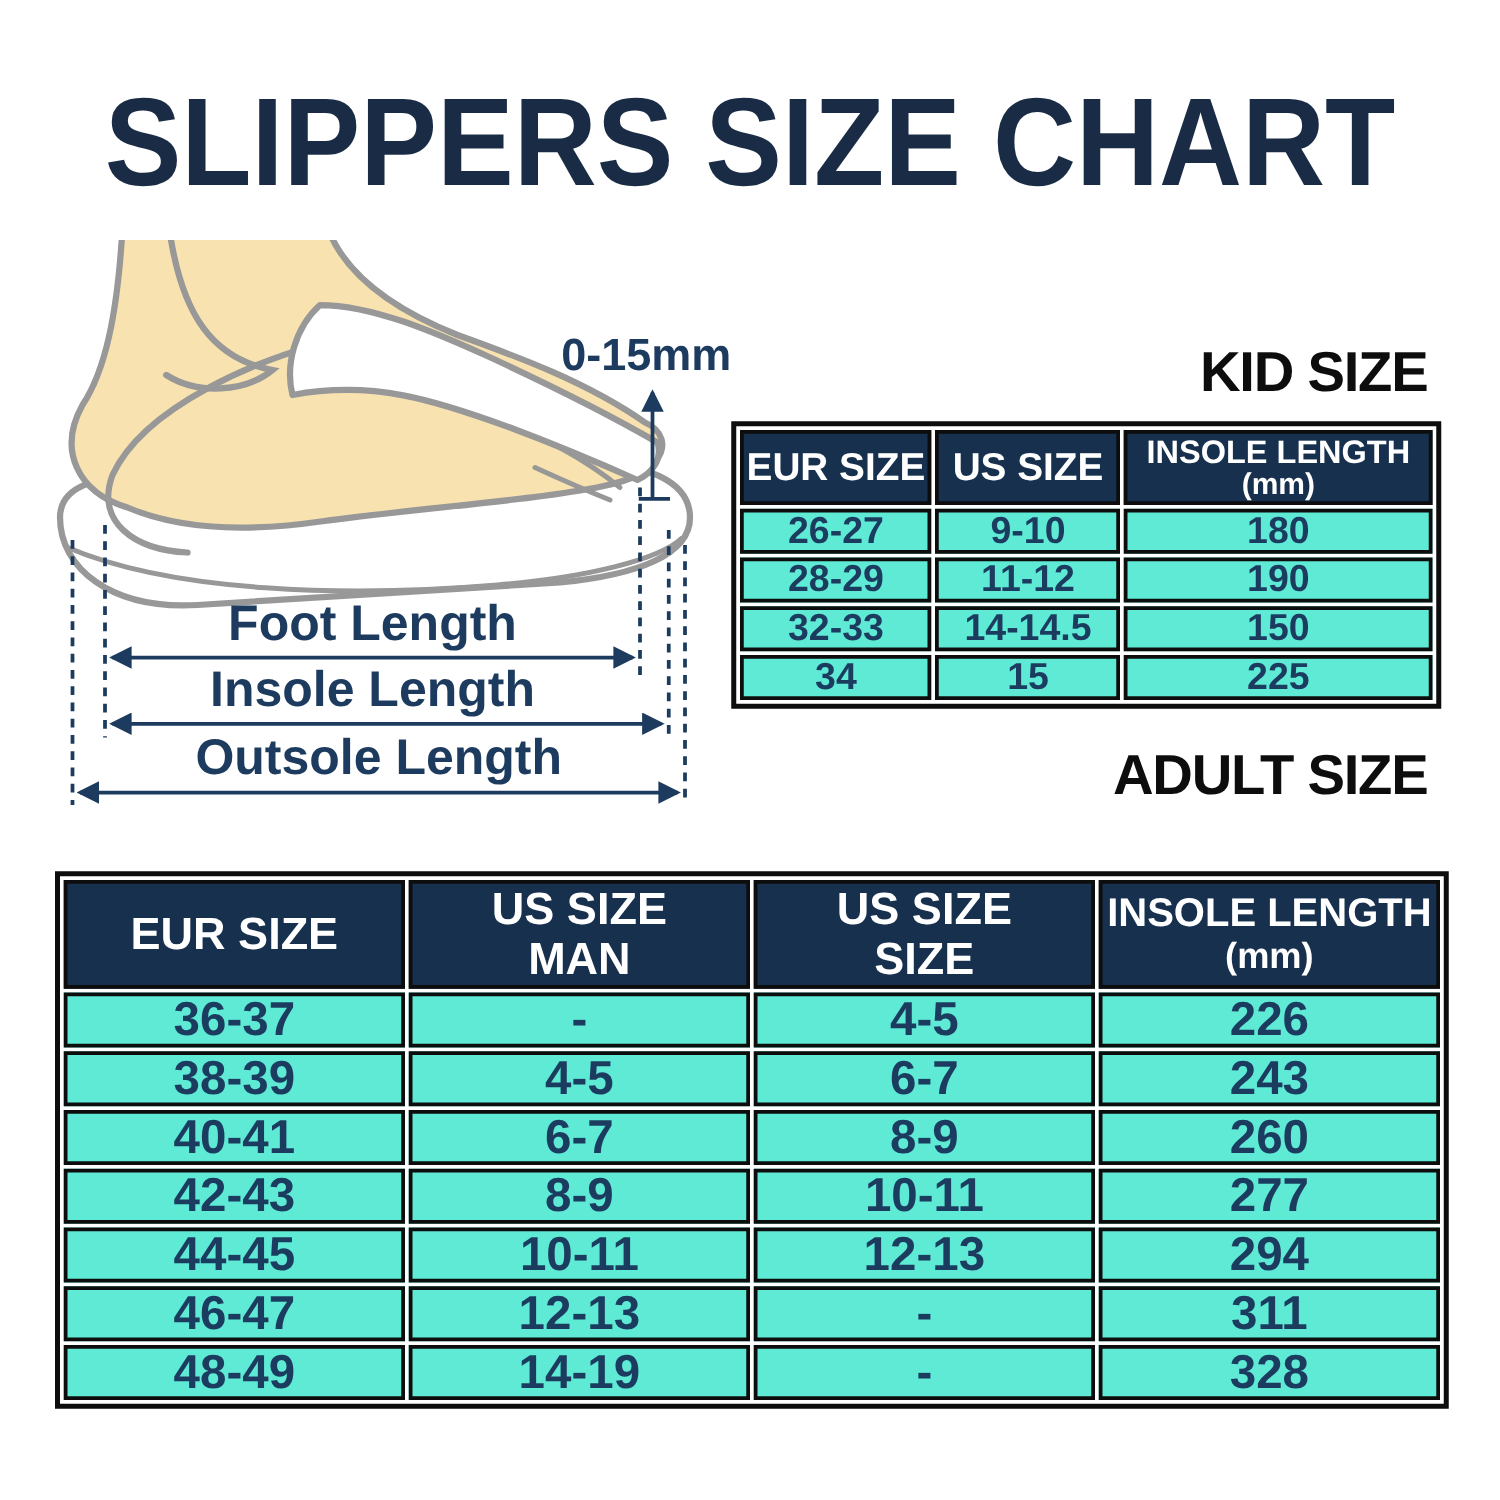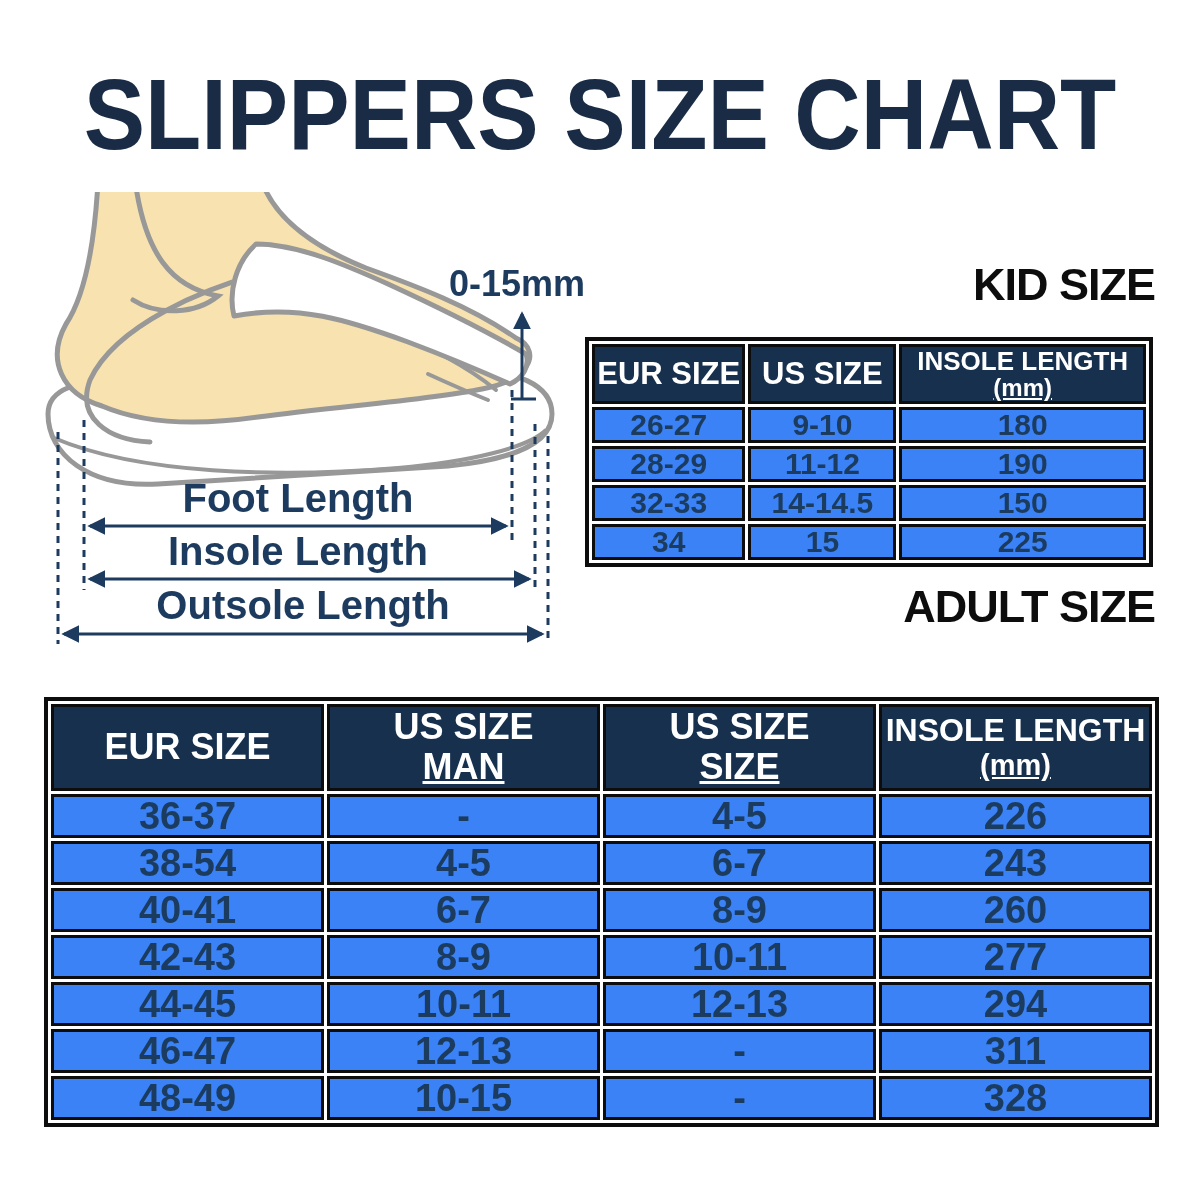--- a/index.html
+++ b/index.html
@@ -7,44 +7,44 @@
     width:1200px;height:1200px;background:#ffffff;position:relative;overflow:hidden;
     font-family:"Liberation Sans", sans-serif;
     -webkit-font-smoothing:antialiased;
   }
   .title{
     position:absolute;top:64px;left:50%;margin:0;white-space:nowrap;
     transform:translateX(-50%) scaleX(0.92);transform-origin:center;
     font-size:100px;font-weight:bold;color:#1a2c45;letter-spacing:0px;line-height:1.0;
   }
   .section-heading{
-    position:absolute;right:45px;margin:0;white-space:nowrap;
+    position:absolute;right:45px;margin:13px;white-space:nowrap;
     font-size:45px;font-weight:bold;color:#0d0d0d;letter-spacing:-1px;line-height:1.0;
   }
   #kid-heading{top:262px;}
   #adult-heading{top:584px;}
 
   .diagram{position:absolute;left:18px;top:192px;width:580px;height:465px;overflow:hidden;}
   .diagram text{font-family:"Liberation Sans", sans-serif;font-weight:bold;fill:#1c3b5e;}
   .measure-label{font-size:40px;}
   .gap-label{font-size:36px;}
 
   table.size-table{
     position:absolute;border-collapse:separate;border-spacing:3px;
     border:4px solid #0d0d0d;background:#ffffff;table-layout:fixed;
   }
   table.size-table th{
     background:#16304e;color:#ffffff;font-weight:bold;text-align:center;
     border:3px solid #0d0d0d;padding:0;line-height:1.12;
   }
   table.size-table td{
-    background:#3b82f6;color:#1b3b5f;font-weight:bold;text-align:center;
+    background:#5eead4;color:#1b3b5f;font-weight:bold;text-align:center;
     border:3px solid #0d0d0d;padding:0;line-height:1.0;vertical-align:middle;
   }
-  .sub{display:block;text-decoration:underline;}
+  .sub{display:block;}
 
   #kid-table{left:585px;top:337px;width:568px;}
   #kid-table th{height:48px;font-size:31px;}
   #kid-table th.insole-col{font-size:26px;line-height:1.08;}
   #kid-table th.insole-col .sub{font-size:24px;}
   #kid-table td{height:25px;font-size:30px;}
   #kid-table col.c1{width:28%;}
   #kid-table col.c2{width:27%;}
   #kid-table col.c3{width:45%;}
 
@@ -177,21 +177,21 @@
     </tr>
   </thead>
   <tbody>
       <tr>
         <td>36-37</td>
         <td>-</td>
         <td>4-5</td>
         <td>226</td>
       </tr>
       <tr>
-        <td>38-54</td>
+        <td>38-39</td>
         <td>4-5</td>
         <td>6-7</td>
         <td>243</td>
       </tr>
       <tr>
         <td>40-41</td>
         <td>6-7</td>
         <td>8-9</td>
         <td>260</td>
       </tr>
@@ -208,18 +208,18 @@
         <td>294</td>
       </tr>
       <tr>
         <td>46-47</td>
         <td>12-13</td>
         <td>-</td>
         <td>311</td>
       </tr>
       <tr>
         <td>48-49</td>
-        <td>10-15</td>
+        <td>14-19</td>
         <td>-</td>
         <td>328</td>
       </tr>
     </tbody>
 </table>
 
 </body></html>

